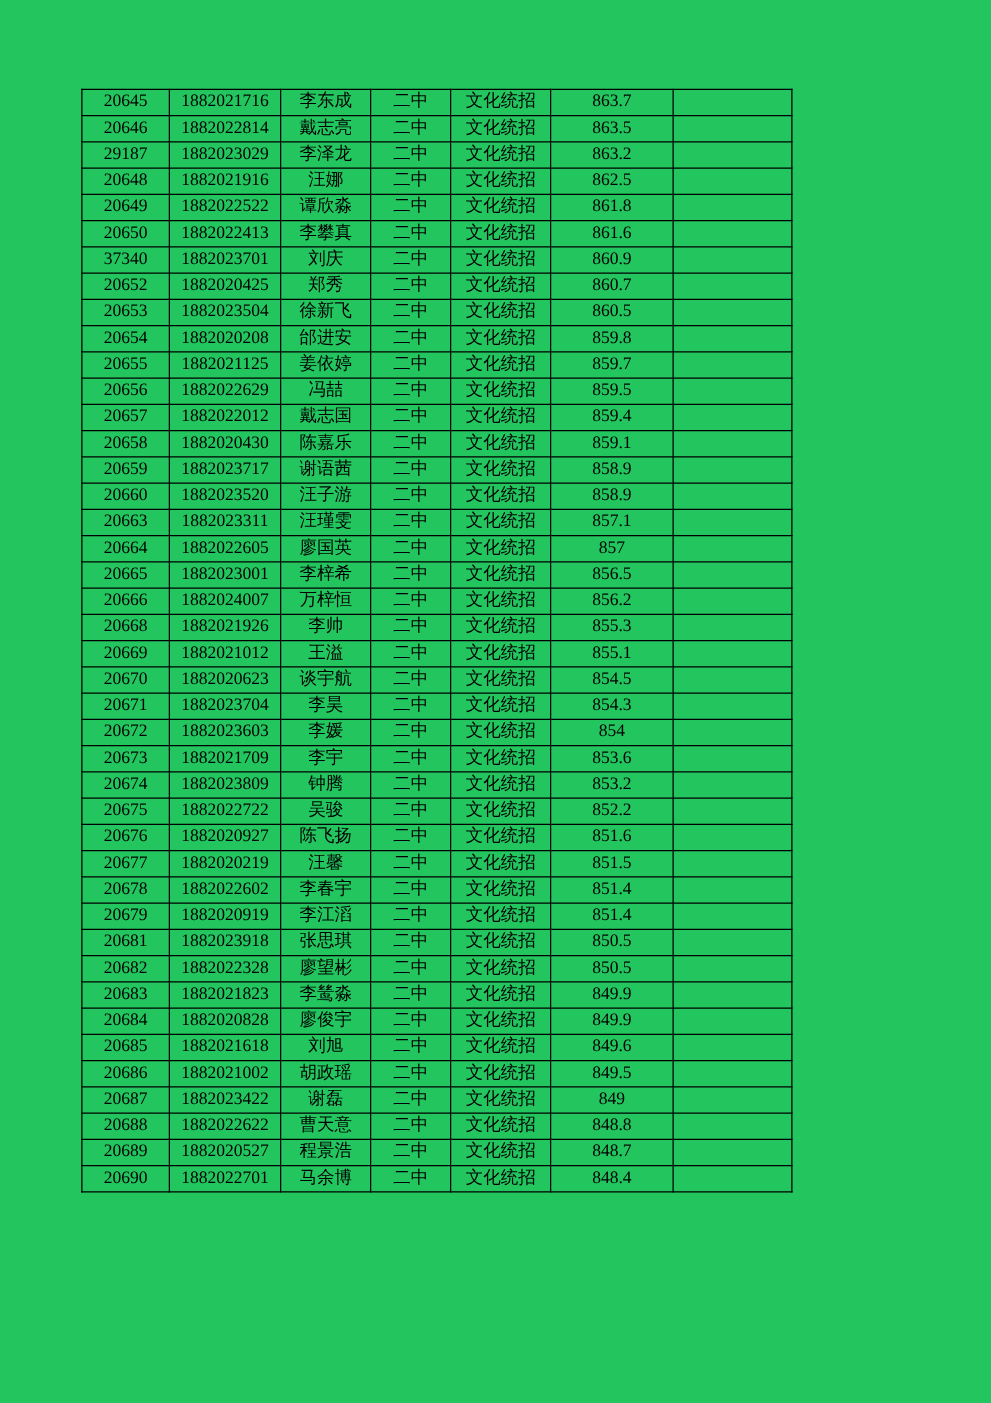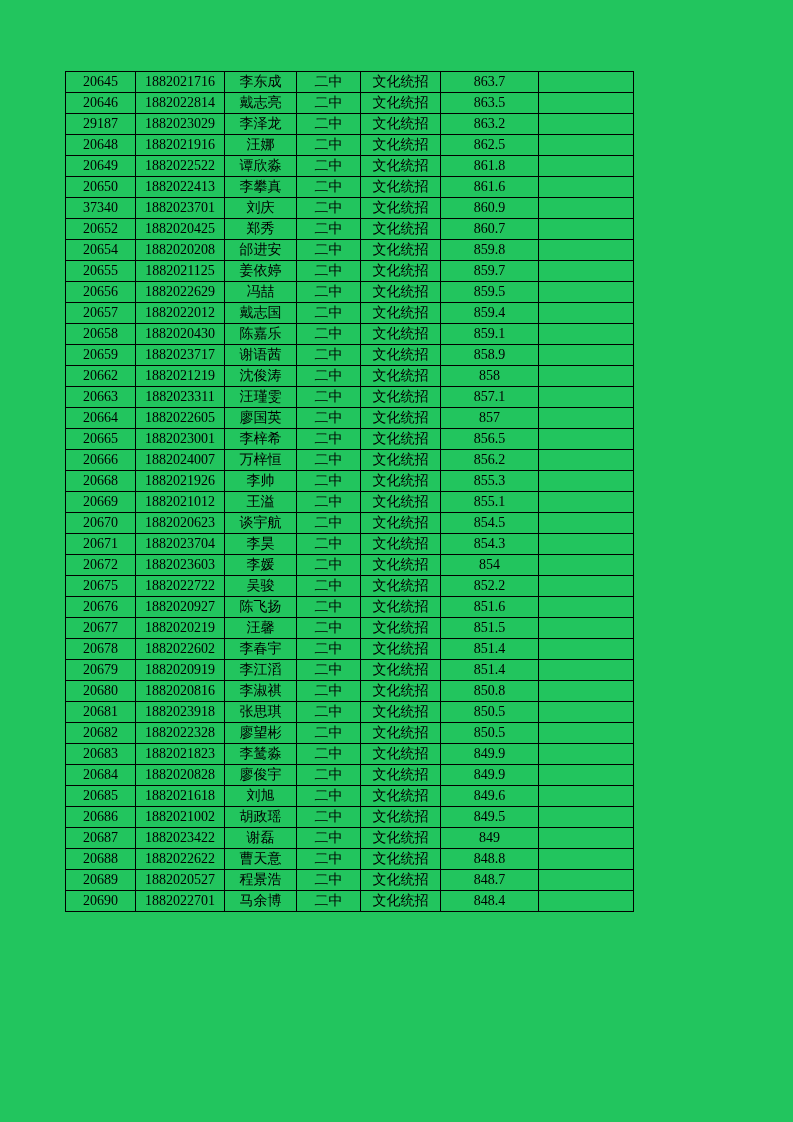--- a/index.html
+++ b/index.html
@@ -126,20 +126,29 @@
         <tr>
           <td class="cell-seq">20652</td>
           <td class="cell-student_id">1882020425</td>
           <td class="cell-name">郑秀</td>
           <td class="cell-school">二中</td>
           <td class="cell-admission_type">文化统招</td>
           <td class="cell-score">860.7</td>
           <td class="cell-blank"></td>
         </tr>
         <tr>
+          <td class="cell-seq">20653</td>
+          <td class="cell-student_id">1882023504</td>
+          <td class="cell-name">徐新飞</td>
+          <td class="cell-school">二中</td>
+          <td class="cell-admission_type">文化统招</td>
+          <td class="cell-score">860.5</td>
+          <td class="cell-blank"></td>
+        </tr>
+        <tr>
           <td class="cell-seq">20654</td>
           <td class="cell-student_id">1882020208</td>
           <td class="cell-name">邰进安</td>
           <td class="cell-school">二中</td>
           <td class="cell-admission_type">文化统招</td>
           <td class="cell-score">859.8</td>
           <td class="cell-blank"></td>
         </tr>
         <tr>
           <td class="cell-seq">20655</td>
@@ -180,26 +189,26 @@
         <tr>
           <td class="cell-seq">20659</td>
           <td class="cell-student_id">1882023717</td>
           <td class="cell-name">谢语茜</td>
           <td class="cell-school">二中</td>
           <td class="cell-admission_type">文化统招</td>
           <td class="cell-score">858.9</td>
           <td class="cell-blank"></td>
         </tr>
         <tr>
-          <td class="cell-seq">20662</td>
-          <td class="cell-student_id">1882021219</td>
-          <td class="cell-name">沈俊涛</td>
-          <td class="cell-school">二中</td>
-          <td class="cell-admission_type">文化统招</td>
-          <td class="cell-score">858</td>
+          <td class="cell-seq">20660</td>
+          <td class="cell-student_id">1882023520</td>
+          <td class="cell-name">汪子游</td>
+          <td class="cell-school">二中</td>
+          <td class="cell-admission_type">文化统招</td>
+          <td class="cell-score">858.9</td>
           <td class="cell-blank"></td>
         </tr>
         <tr>
           <td class="cell-seq">20663</td>
           <td class="cell-student_id">1882023311</td>
           <td class="cell-name">汪瑾雯</td>
           <td class="cell-school">二中</td>
           <td class="cell-admission_type">文化统招</td>
           <td class="cell-score">857.1</td>
           <td class="cell-blank"></td>
@@ -270,20 +279,38 @@
         <tr>
           <td class="cell-seq">20672</td>
           <td class="cell-student_id">1882023603</td>
           <td class="cell-name">李媛</td>
           <td class="cell-school">二中</td>
           <td class="cell-admission_type">文化统招</td>
           <td class="cell-score">854</td>
           <td class="cell-blank"></td>
         </tr>
         <tr>
+          <td class="cell-seq">20673</td>
+          <td class="cell-student_id">1882021709</td>
+          <td class="cell-name">李宇</td>
+          <td class="cell-school">二中</td>
+          <td class="cell-admission_type">文化统招</td>
+          <td class="cell-score">853.6</td>
+          <td class="cell-blank"></td>
+        </tr>
+        <tr>
+          <td class="cell-seq">20674</td>
+          <td class="cell-student_id">1882023809</td>
+          <td class="cell-name">钟腾</td>
+          <td class="cell-school">二中</td>
+          <td class="cell-admission_type">文化统招</td>
+          <td class="cell-score">853.2</td>
+          <td class="cell-blank"></td>
+        </tr>
+        <tr>
           <td class="cell-seq">20675</td>
           <td class="cell-student_id">1882022722</td>
           <td class="cell-name">吴骏</td>
           <td class="cell-school">二中</td>
           <td class="cell-admission_type">文化统招</td>
           <td class="cell-score">852.2</td>
           <td class="cell-blank"></td>
         </tr>
         <tr>
           <td class="cell-seq">20676</td>
@@ -312,29 +339,20 @@
           <td class="cell-score">851.4</td>
           <td class="cell-blank"></td>
         </tr>
         <tr>
           <td class="cell-seq">20679</td>
           <td class="cell-student_id">1882020919</td>
           <td class="cell-name">李江滔</td>
           <td class="cell-school">二中</td>
           <td class="cell-admission_type">文化统招</td>
           <td class="cell-score">851.4</td>
-          <td class="cell-blank"></td>
-        </tr>
-        <tr>
-          <td class="cell-seq">20680</td>
-          <td class="cell-student_id">1882020816</td>
-          <td class="cell-name">李淑祺</td>
-          <td class="cell-school">二中</td>
-          <td class="cell-admission_type">文化统招</td>
-          <td class="cell-score">850.8</td>
           <td class="cell-blank"></td>
         </tr>
         <tr>
           <td class="cell-seq">20681</td>
           <td class="cell-student_id">1882023918</td>
           <td class="cell-name">张思琪</td>
           <td class="cell-school">二中</td>
           <td class="cell-admission_type">文化统招</td>
           <td class="cell-score">850.5</td>
           <td class="cell-blank"></td>

